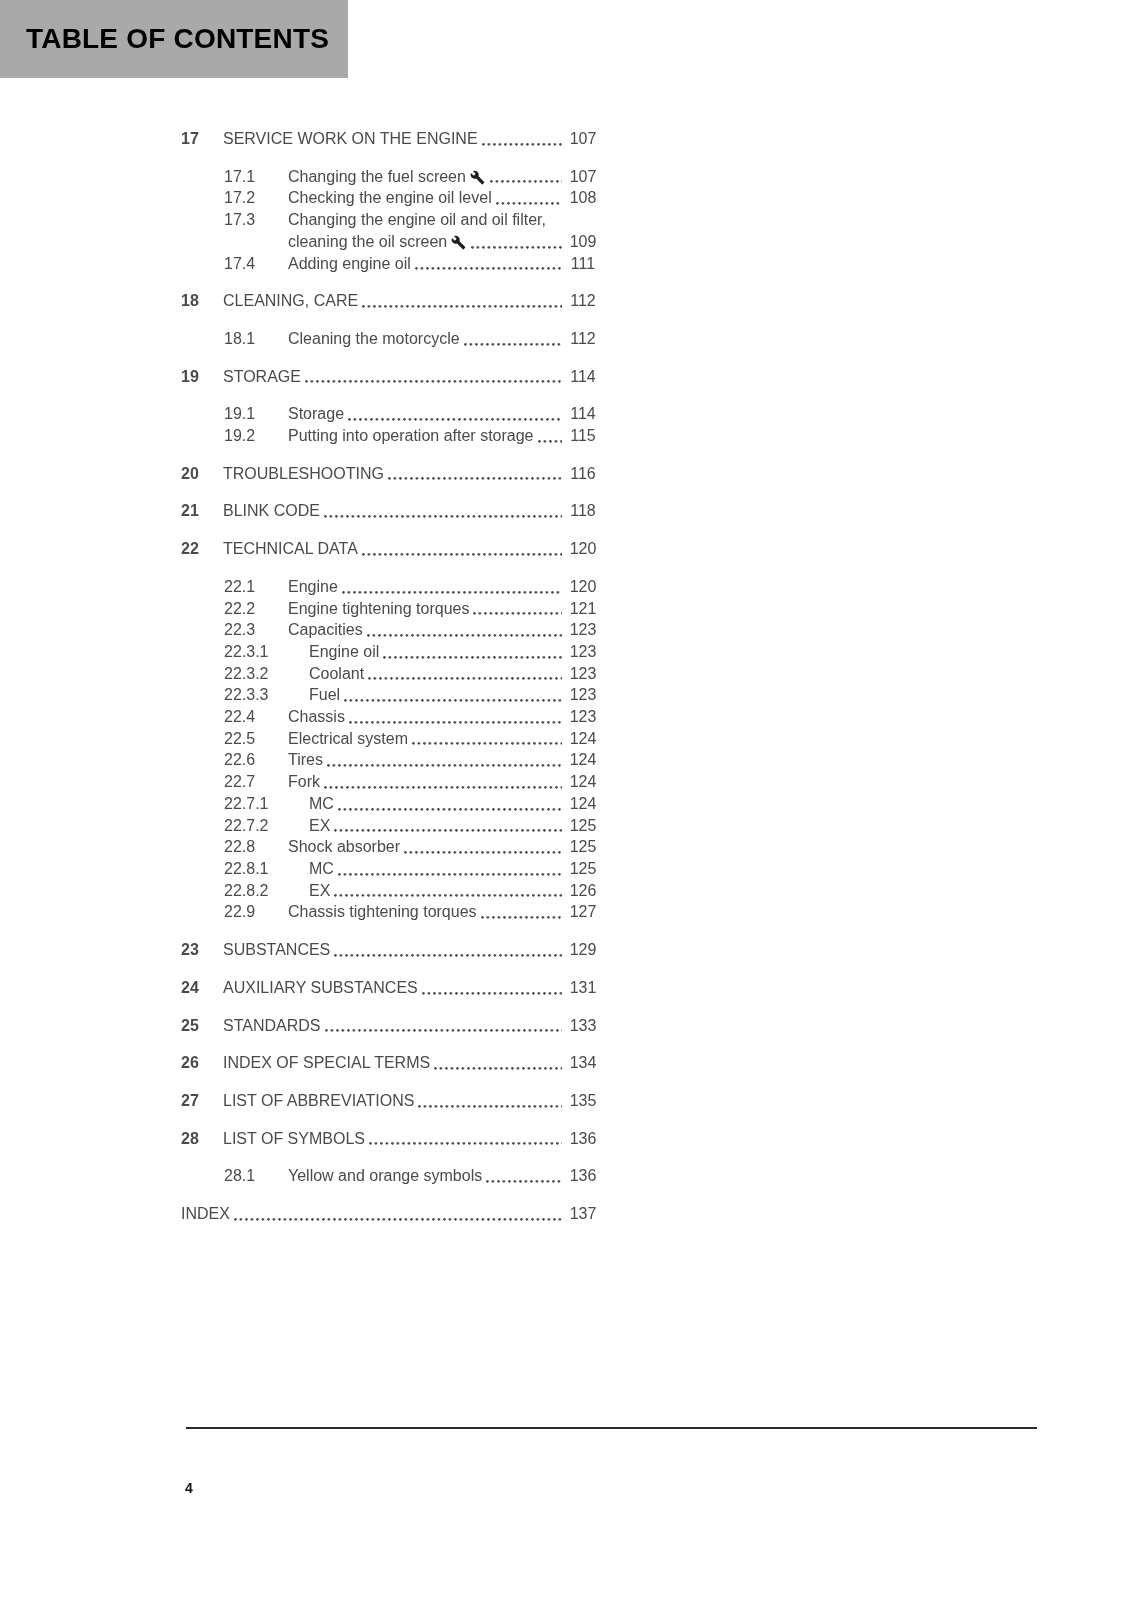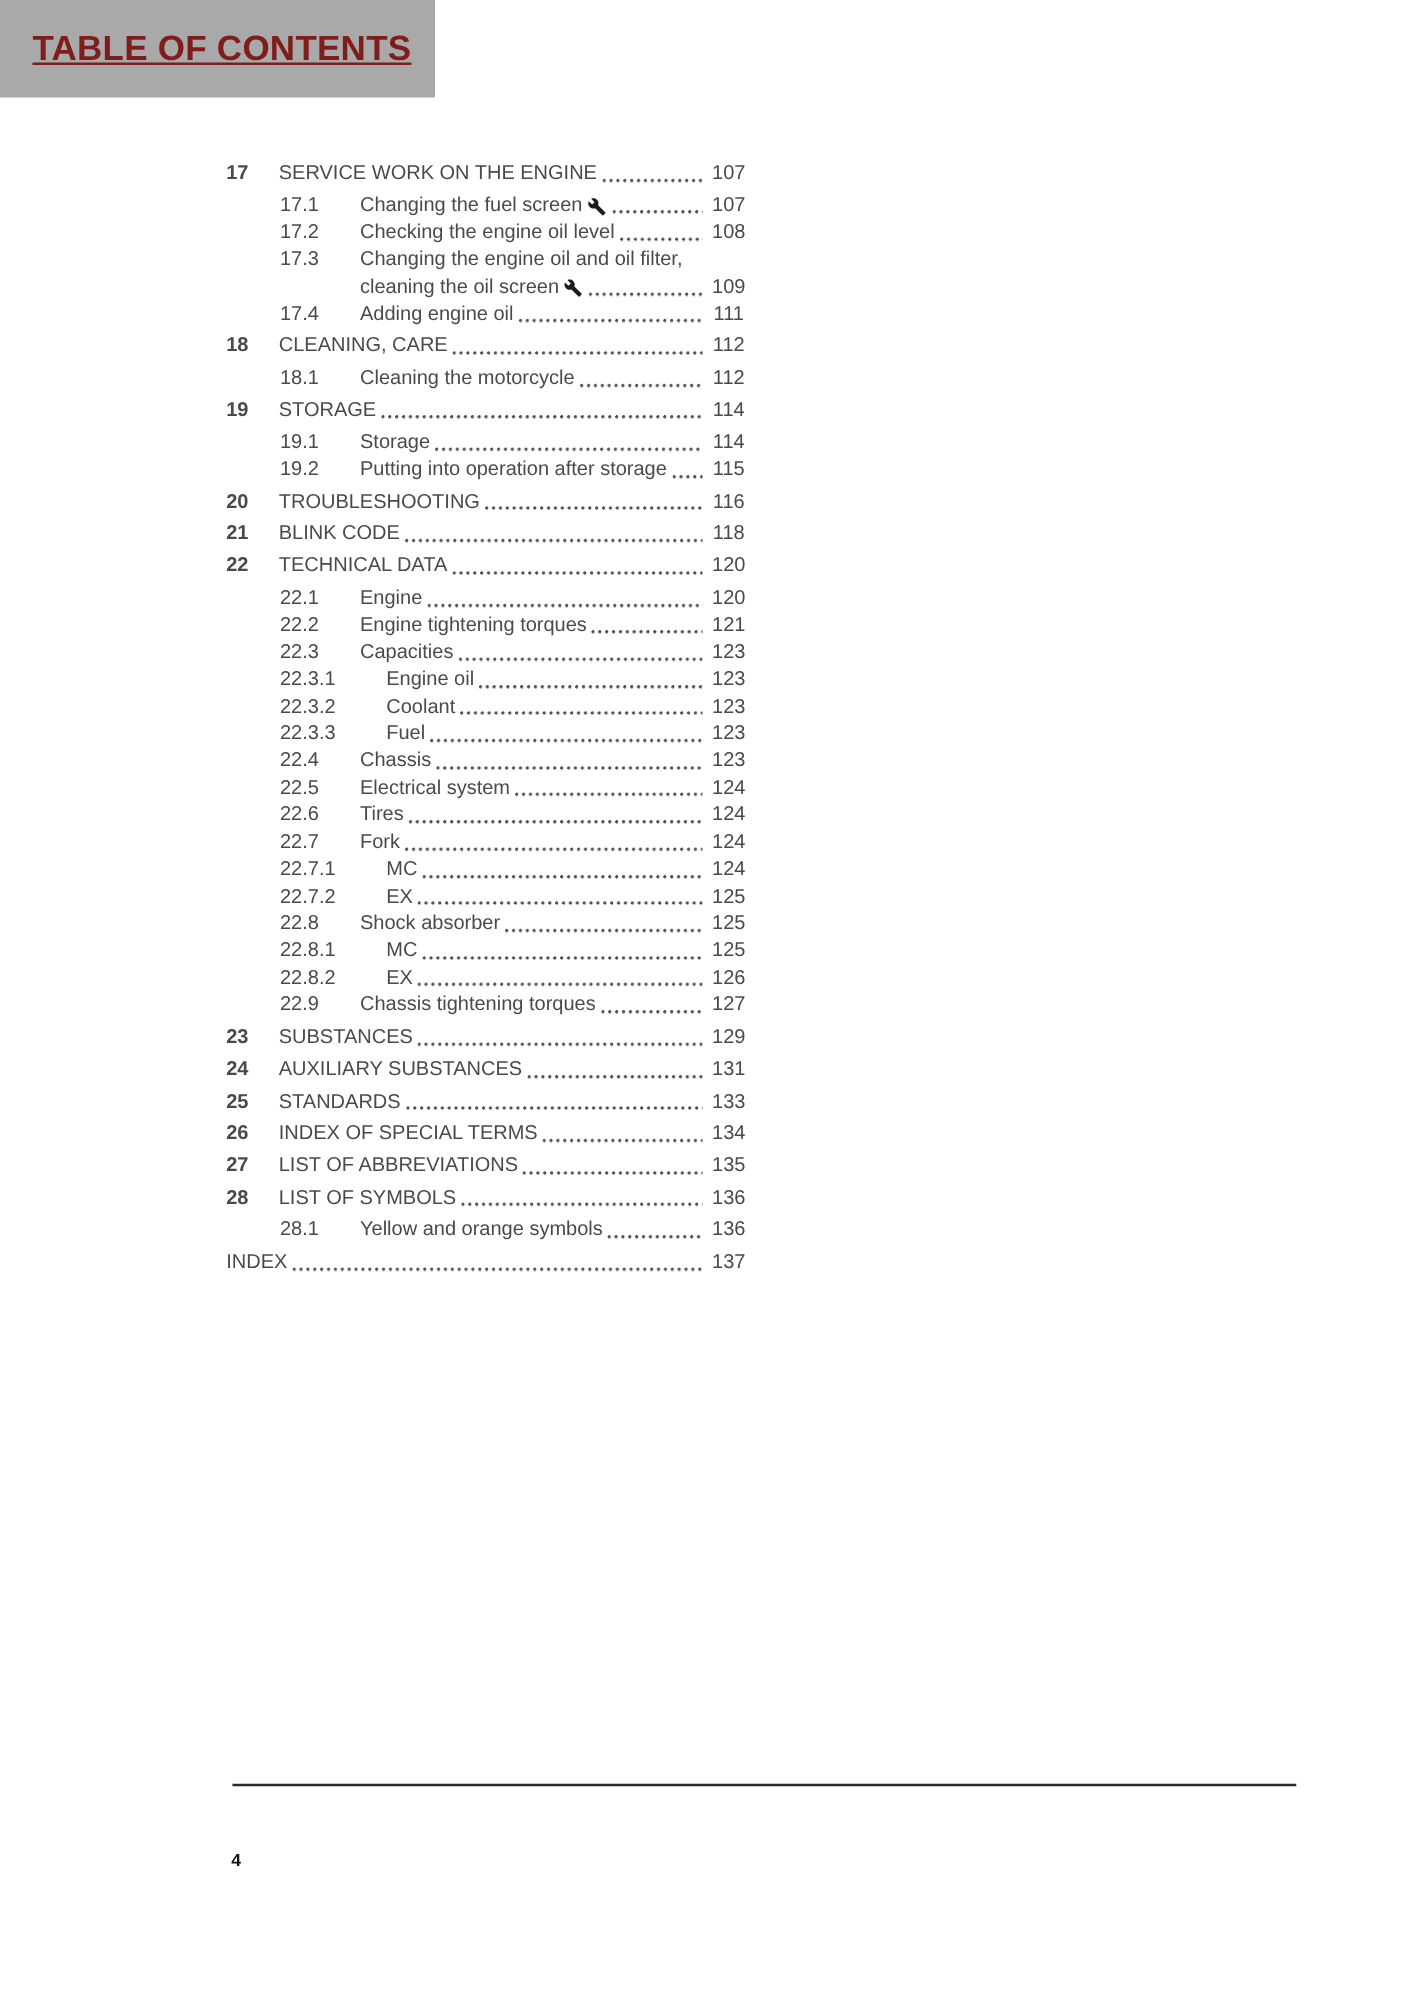--- a/index.html
+++ b/index.html
@@ -19,41 +19,40 @@
     width: 348px; height: 78px;
     background: #a9a9a9;
     display: flex;
     align-items: center;
     box-sizing: border-box;
     padding-left: 26px;
   }
   .header .title {
     font-size: 28px;
     font-weight: bold;
-    color: #7f1d1d;
+    color: #000000;
     letter-spacing: 0.2px;
     white-space: nowrap;
-    text-decoration: underline;
   }
 
   
   .toc {
     position: absolute;
     left: 181px; top: 128px;
     width: 417px;
     font-size: 16px;
     color: #4a4a4a;
   }
   .row {
     display: flex;
     align-items: baseline;
     line-height: 21.7px;
     white-space: nowrap;
   }
-  .row.gap { margin-top: 4px; }
+  .row.gap { margin-top: 16px; }
   .num { flex: none; }
   .lvl1 > .num { width: 42px; font-weight: bold; }
   .lvl2 > .num { margin-left: 43px; width: 64px; }
   .lvl3 > .num { margin-left: 43px; width: 85px; }
   .title-text { flex: none; }
   .leader {
     flex: 1 1 auto;
     min-width: 8px;
     align-self: flex-end;
     height: 3px;

